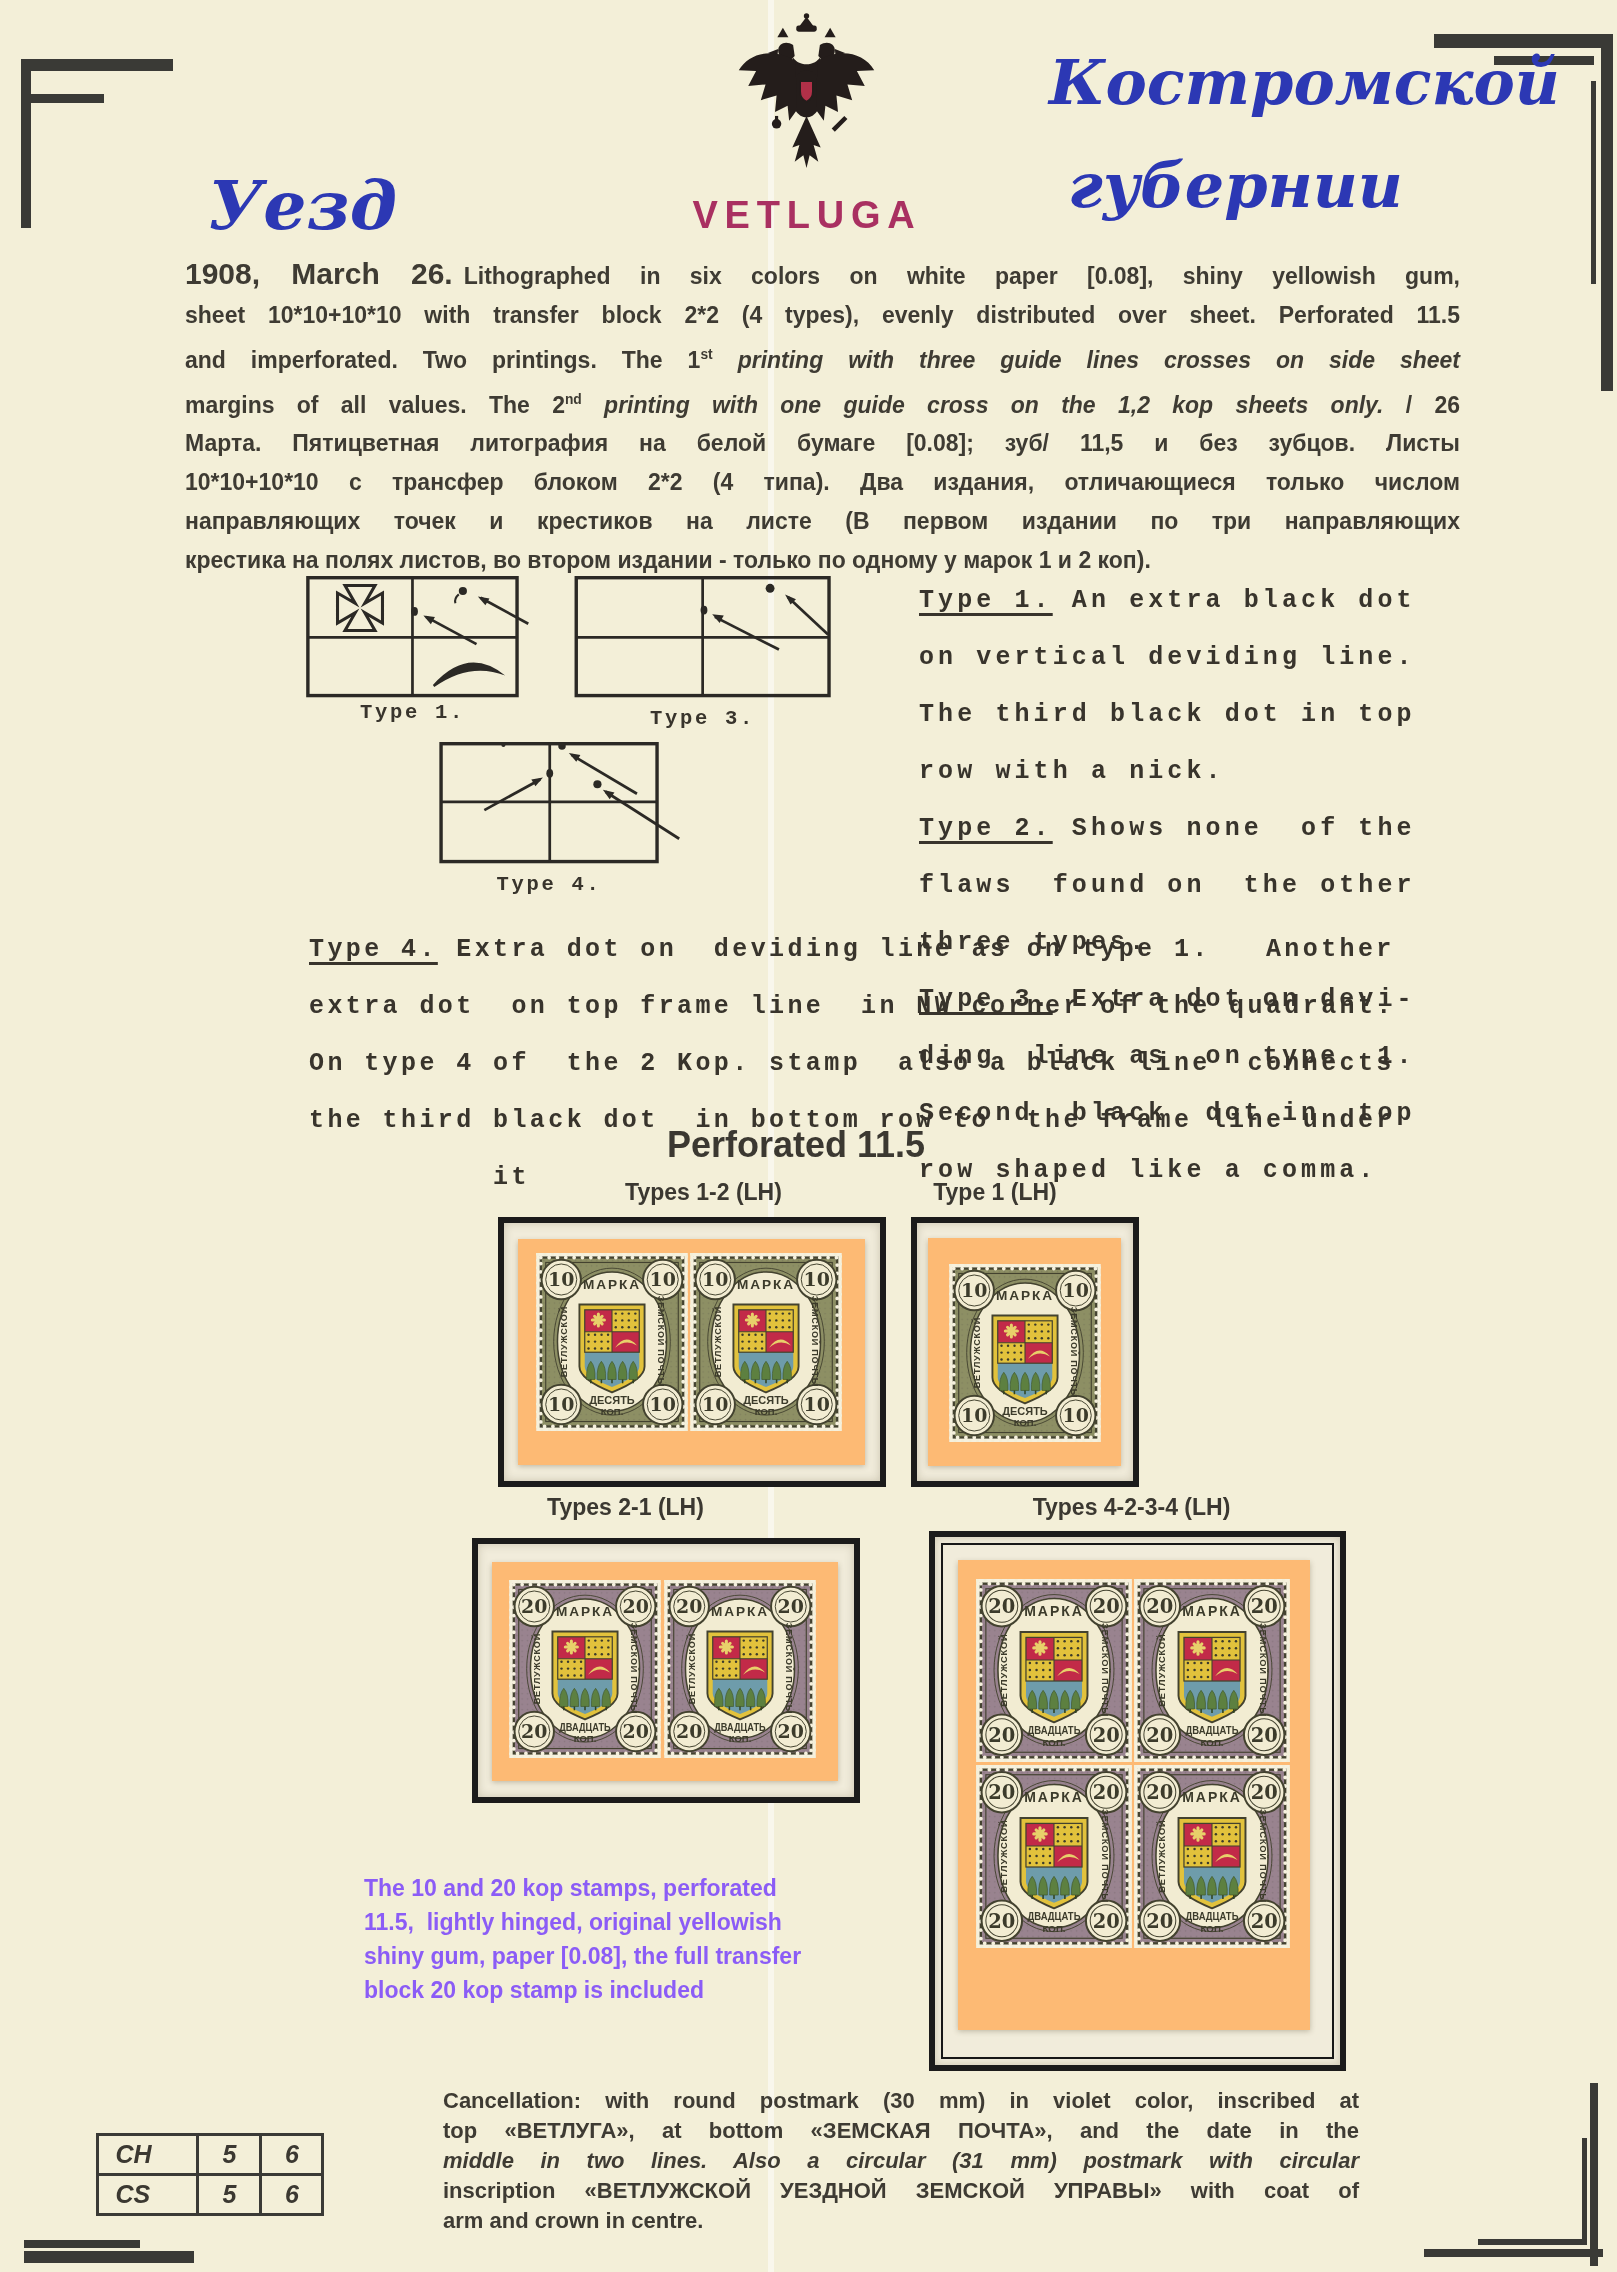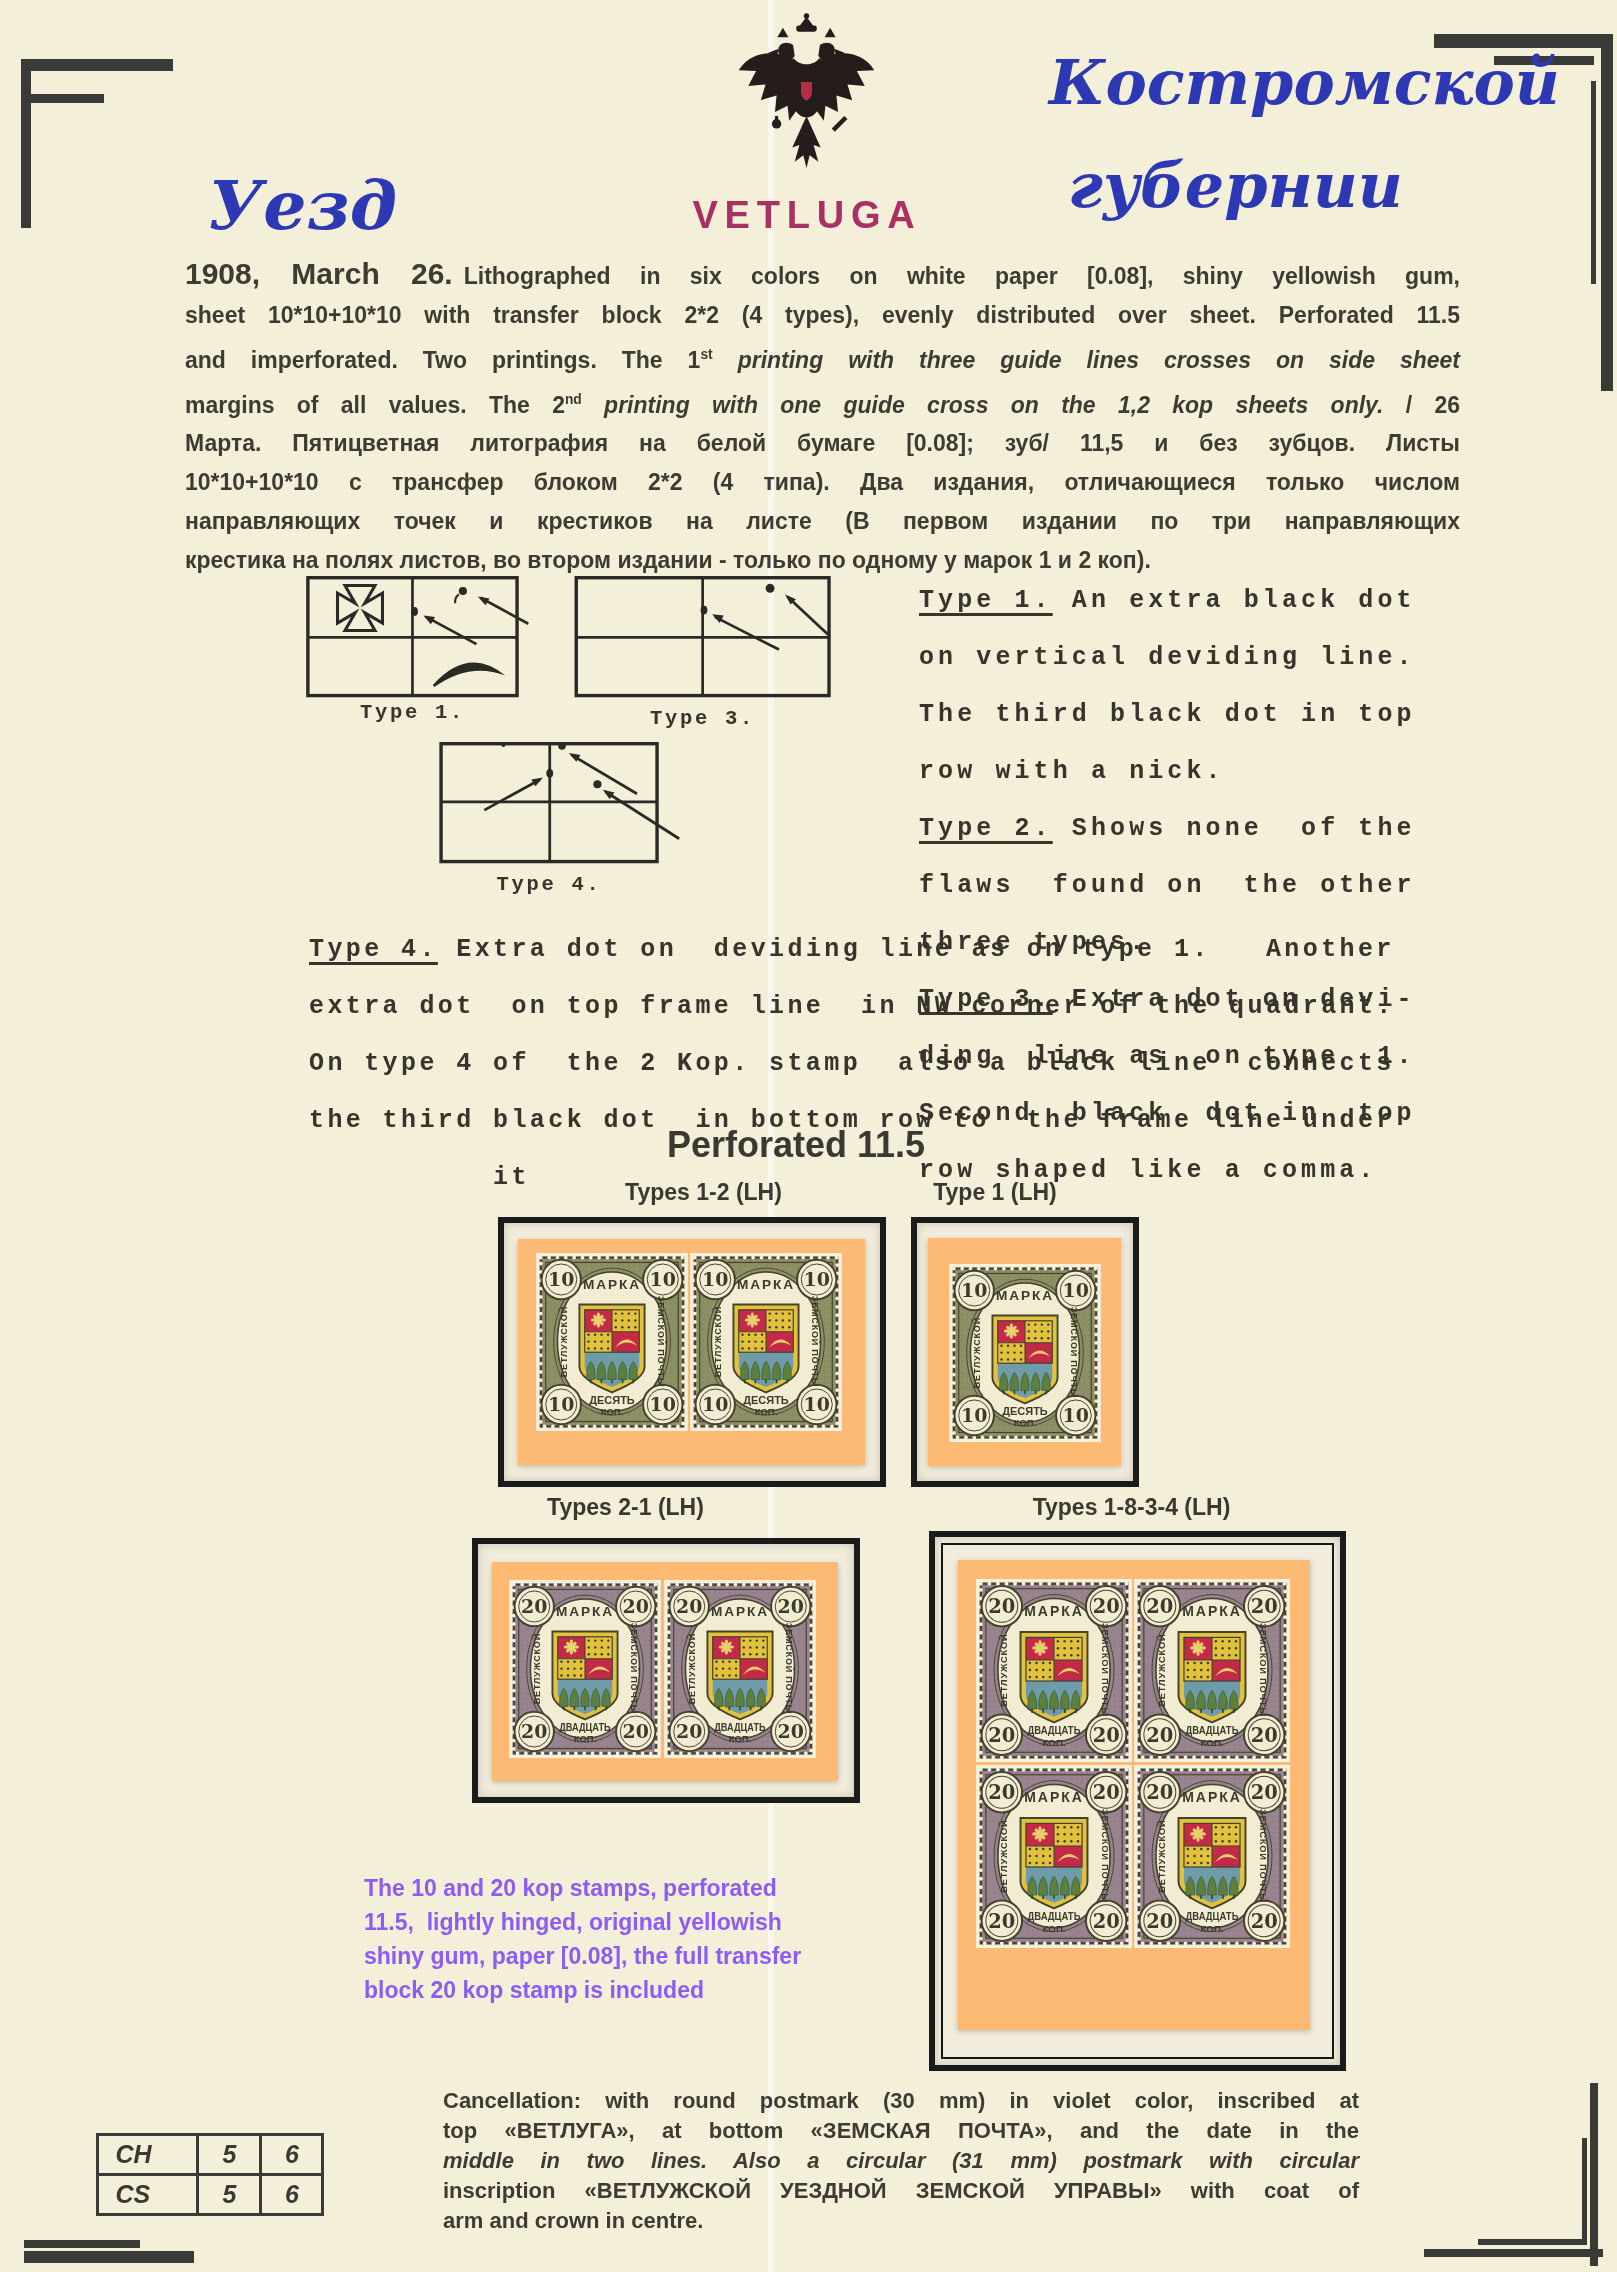--- a/index.html
+++ b/index.html
@@ -191,21 +191,21 @@
     <div class="tl"><span class="u"></span><span>extra dot  on top frame line  in NW corner of the quadrant.</span></div>
     <div class="tl"><span class="u"></span><span>On type 4 of  the 2 Kop. stamp  also a black line  connects</span></div>
     <div class="tl"><span class="u"></span><span>the third black dot  in bottom row to  the frame line under</span></div>
     <div class="tl"><span class="u"></span><span>          it</span></div>
   </div>
 
   <div class="heading">Perforated 11.5</div>
   <div class="slabel" style="left:584px;top:1179px;width:239px;">Types 1-2 (LH)</div>
   <div class="slabel" style="left:882px;top:1179px;width:226px;">Type 1 (LH)</div>
   <div class="slabel" style="left:506px;top:1494px;width:239px;">Types 2-1 (LH)</div>
-  <div class="slabel" style="left:1005px;top:1494px;width:253px;">Types 1-8-3-4 (LH)</div>
+  <div class="slabel" style="left:1005px;top:1494px;width:253px;">Types 4-2-3-4 (LH)</div>
 
   <div class="mount" style="left:498px;top:1217px;width:376px;height:258px;">
     <div class="backing" style="left:13.7px;top:16.4px;width:347px;height:226px;">
       <div class="stamp" style="left:18px;top:13.7px;width:152px;height:178px;"><svg viewBox="0 0 200 235" width="100%" height="100%">
   <defs>
               <pattern id="st0p" width="7" height="7" patternUnits="userSpaceOnUse">
                 <circle cx="3" cy="3" r="1.05" fill="#4e4a45"></circle>
               </pattern>
             </defs>
   <rect x="0" y="0" width="200" height="235" fill="#f6f1de"></rect>

